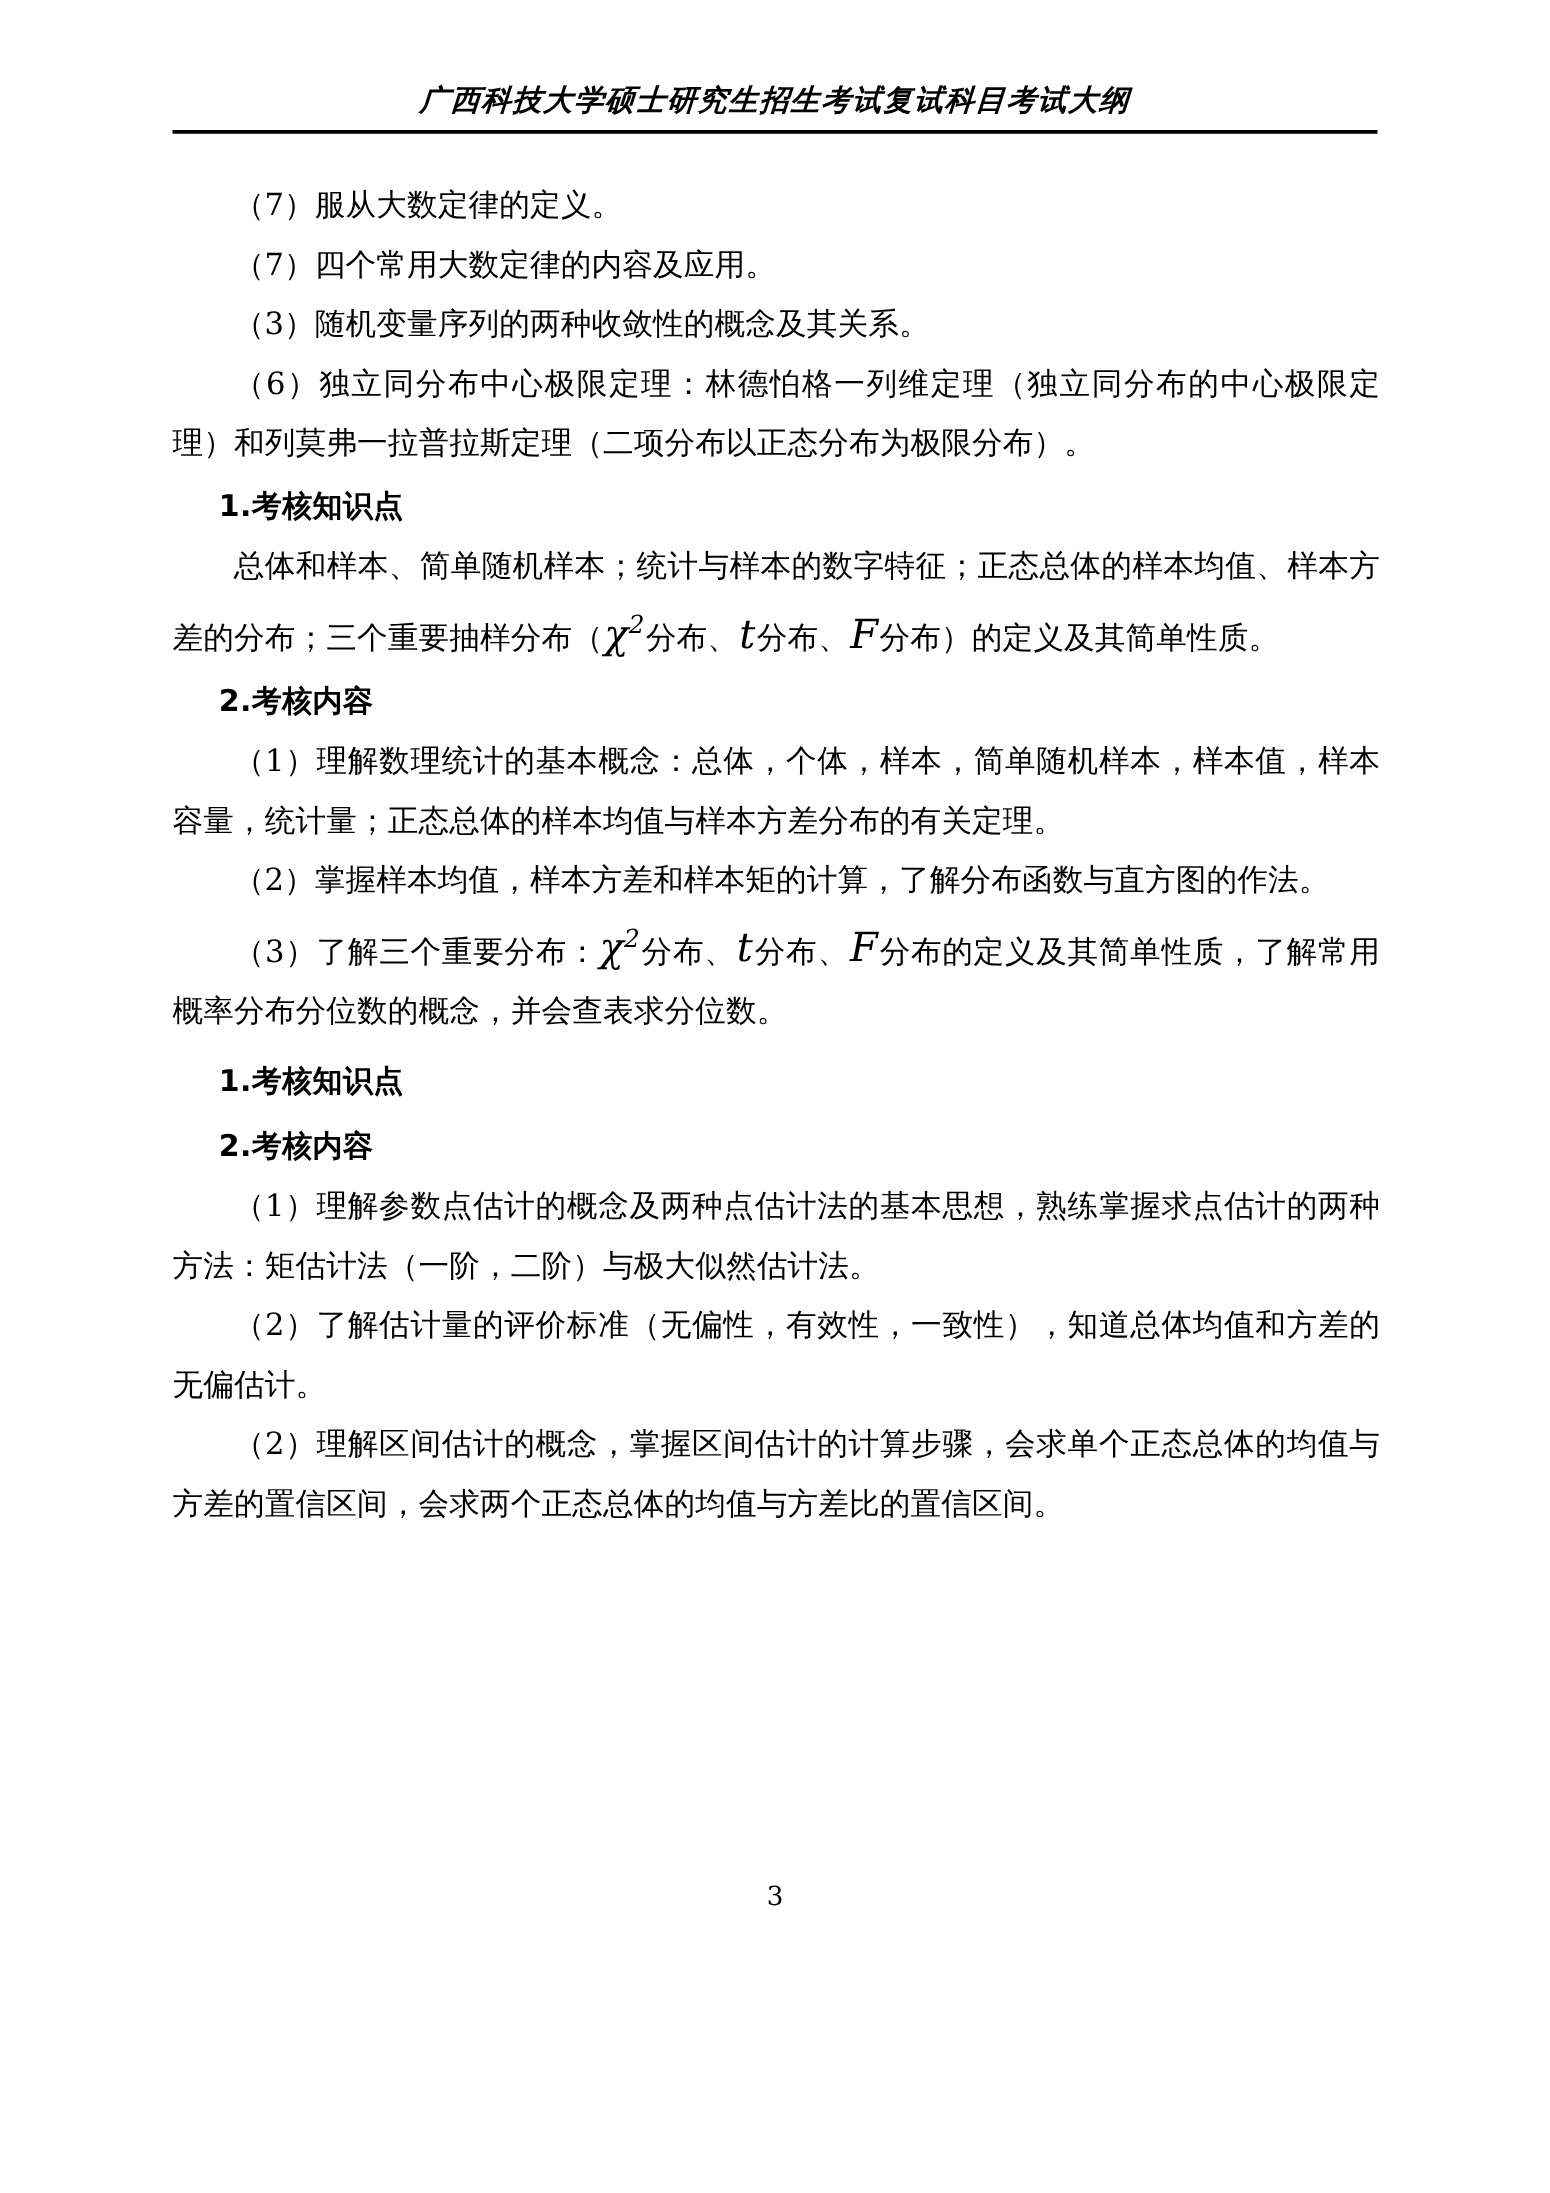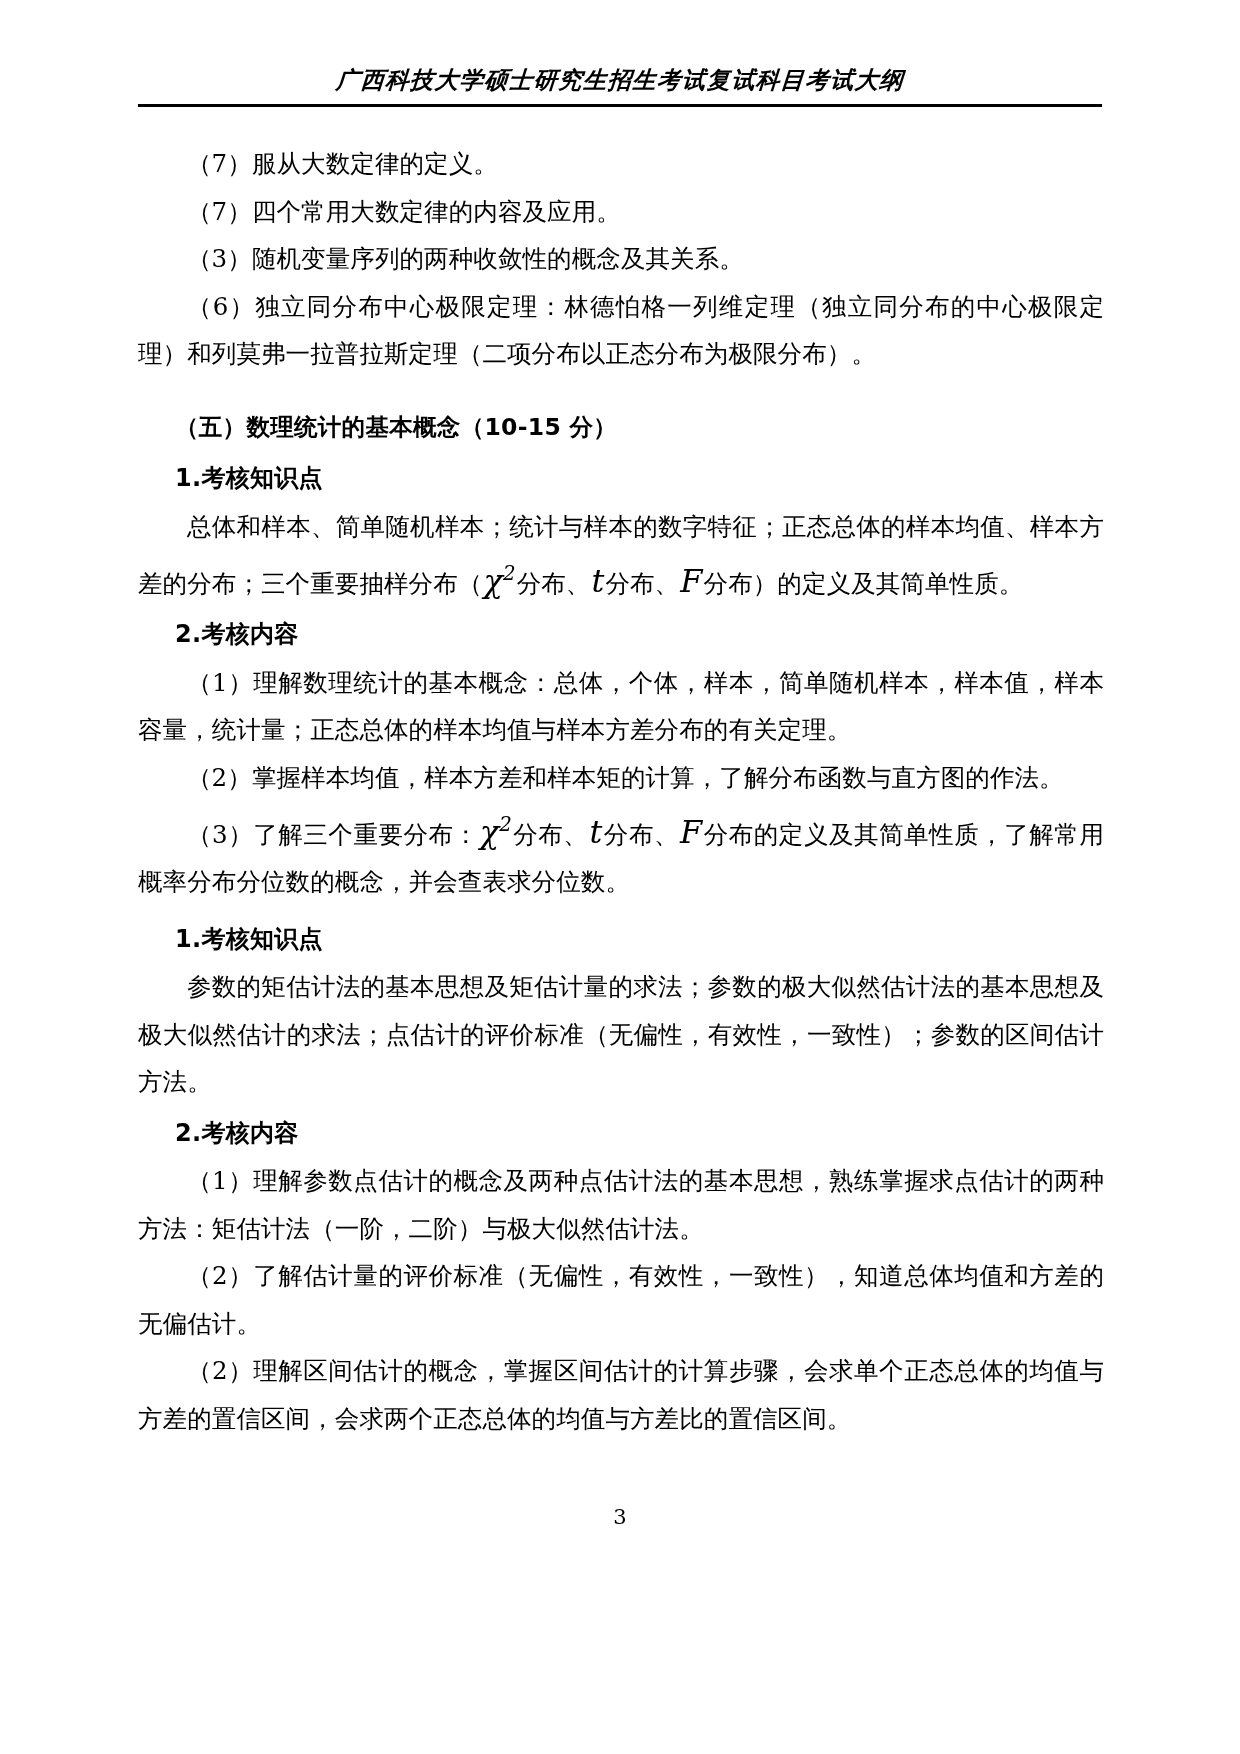--- a/index.html
+++ b/index.html
@@ -131,37 +131,35 @@
     <hr class="header-rule">
   </div>
 
   <div class="content">
 
     <p class="para indent">（7）服从大数定律的定义。</p>
     <p class="para indent">（7）四个常用大数定律的内容及应用。</p>
     <p class="para indent">（3）随机变量序列的两种收敛性的概念及其关系。</p>
     <p class="para indent">（6）独立同分布中心极限定理：林德怕格一列维定理（独立同分布的中心极限定理）和列莫弗一拉普拉斯定理（二项分布以正态分布为极限分布）。</p>
 
-    <p class="heading heading-section gap-before-lg">（五）数理统计的基本概念（10-15 分）</p>
 
     <p class="heading heading-sub gap-before-sm">1.考核知识点</p>
 
     <p class="para indent"><span>总体和样本、简单随机样本；统计与样本的数字特征；正态总体的样本均值、样本方差的分布；三个重要抽样分布（</span><span class="mathvar"><span>χ</span><sup>2</sup></span><span>分布、</span><span class="mathvar">t</span><span>分布、</span><span class="mathvar">F</span><span>分布）的定义及其简单性质。</span></p>
 
     <p class="heading heading-sub gap-before-sm">2.考核内容</p>
 
     <p class="para indent">（1）理解数理统计的基本概念：总体，个体，样本，简单随机样本，样本值，样本容量，统计量；正态总体的样本均值与样本方差分布的有关定理。</p>
     <p class="para indent">（2）掌握样本均值，样本方差和样本矩的计算，了解分布函数与直方图的作法。</p>
 
     <p class="para indent"><span>（3）了解三个重要分布：</span><span class="mathvar"><span>χ</span><sup>2</sup></span><span>分布、</span><span class="mathvar">t</span><span>分布、</span><span class="mathvar">F</span><span>分布的定义及其简单性质，了解常用概率分布分位数的概念，并会查表求分位数。</span></p>
 
 
     <p class="heading heading-sub gap-before-md">1.考核知识点</p>
 
-    <p class="para indent">参数的矩估计法的基本思想及矩估计量的求法；参数的极大似然估计法的基本思想及极大似然估计的求法；点估计的评价标准（无偏性，有效性，一致性）；参数的区间估计方法。</p>
 
     <p class="heading heading-sub gap-before-sm">2.考核内容</p>
 
     <p class="para indent">（1）理解参数点估计的概念及两种点估计法的基本思想，熟练掌握求点估计的两种方法：矩估计法（一阶，二阶）与极大似然估计法。</p>
     <p class="para indent">（2）了解估计量的评价标准（无偏性，有效性，一致性），知道总体均值和方差的无偏估计。</p>
     <p class="para indent">（2）理解区间估计的概念，掌握区间估计的计算步骤，会求单个正态总体的均值与方差的置信区间，会求两个正态总体的均值与方差比的置信区间。</p>
 
   </div>
 
   <div class="page-number">3</div>

